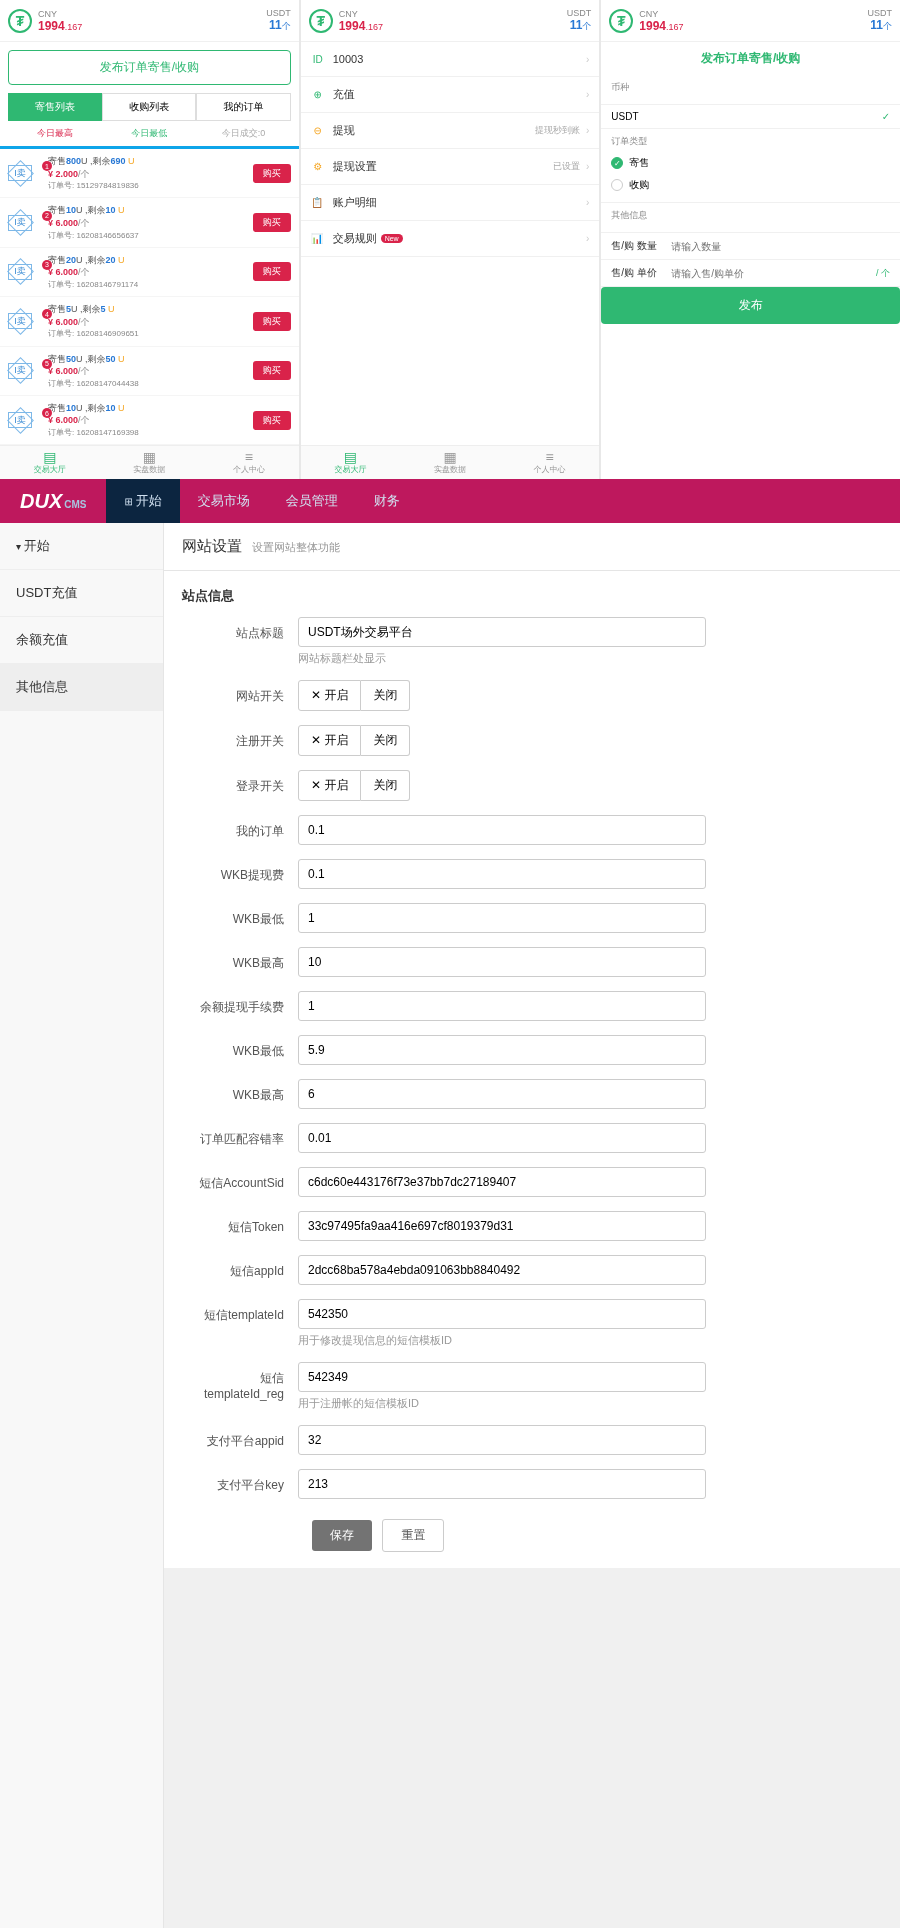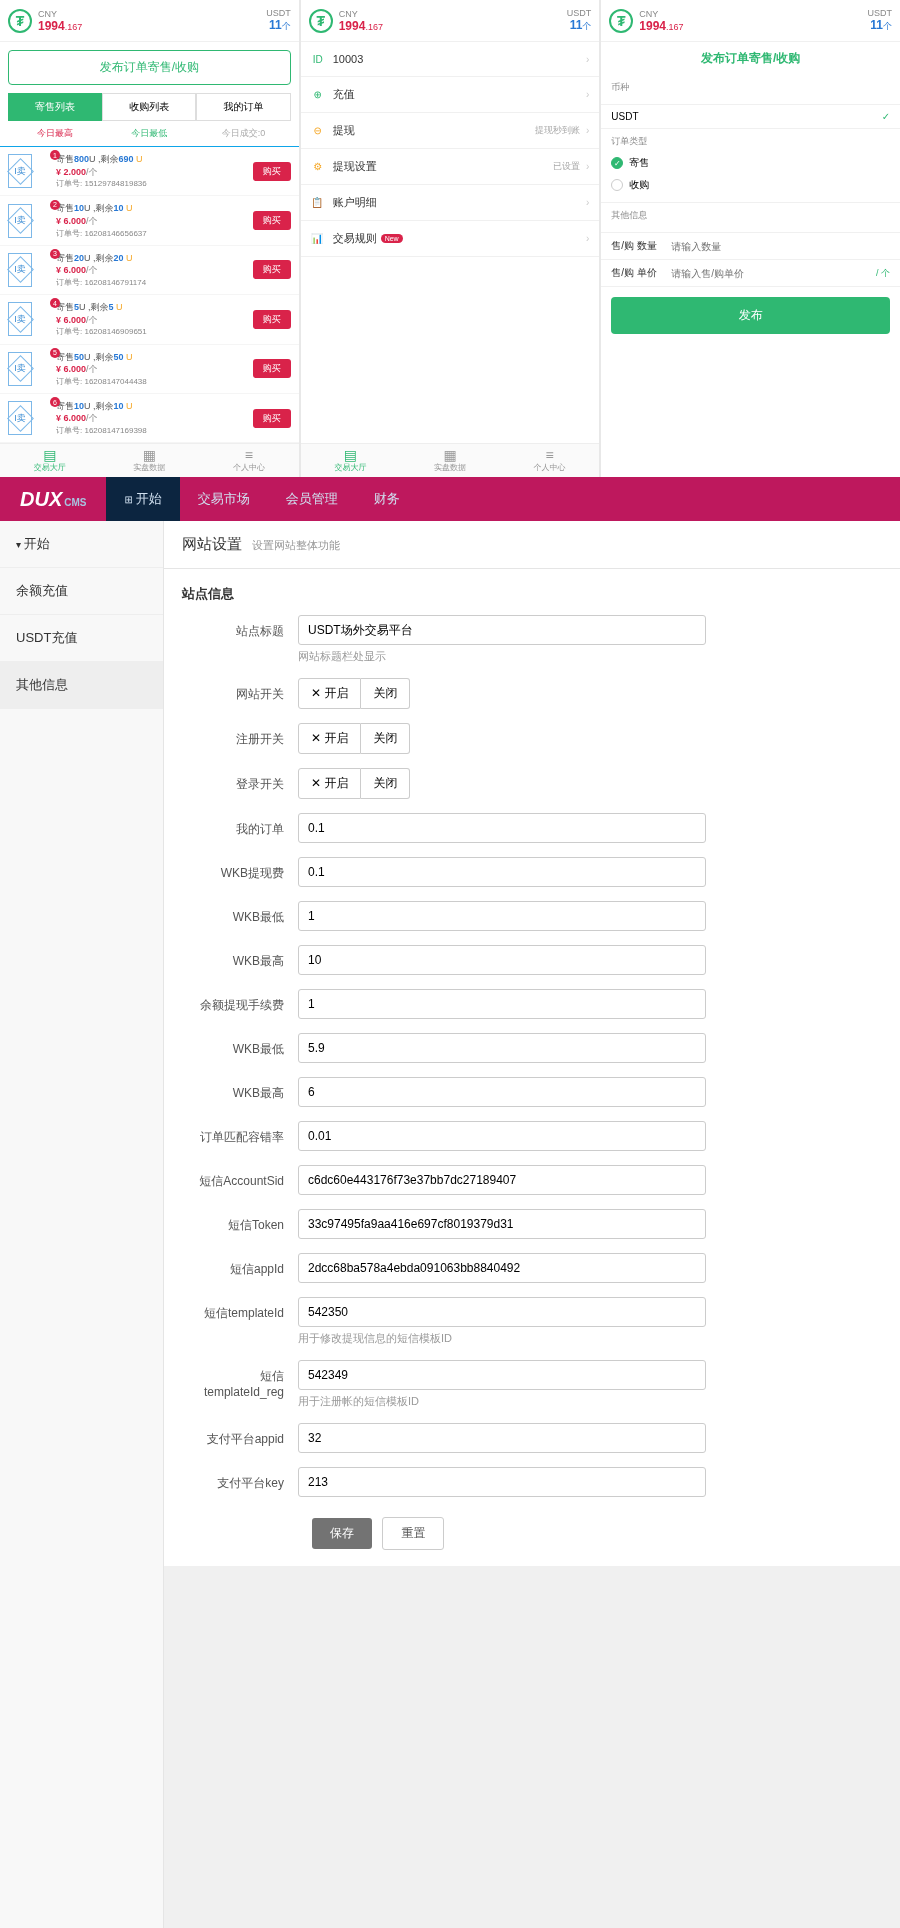--- a/index.html
+++ b/index.html
@@ -13,27 +13,27 @@
 .p-head .val{color:#d9234a;font-weight:bold;font-size:12px}
 .p-head .val .dec{font-size:9px;font-weight:normal}
 .p-head-right{text-align:right}
 .p-head-right .lbl{color:#888;font-size:9px}
 .p-head-right .num{color:#2878d4;font-weight:bold;font-size:12px}
 .p-head-right .num .unit{font-size:9px;font-weight:normal}
 .publish-btn{margin:8px;border:1px solid #2fb872;color:#2fb872;text-align:center;padding:8px;border-radius:4px;font-size:12px;cursor:pointer}
 .tabs3{display:flex;margin:0 8px;gap:0}
 .tabs3 .tab{flex:1;text-align:center;padding:6px;border:1px solid #ddd;font-size:10px;cursor:pointer}
 .tabs3 .tab.active{background:#2fb872;color:#fff;border-color:#2fb872}
-.stat-row{display:flex;padding:6px 8px;border-bottom:1px solid #0ea5e9}
+.stat-row{display:flex;padding:6px 8px;border-bottom:3px solid #0ea5e9}
 .stat-row>div{flex:1;text-align:center;font-size:9px}
 .stat-row .hi{color:#d9234a}
 .stat-row .lo{color:#2fb872}
 .stat-row .vol{color:#aaa}
 .order{display:flex;align-items:center;padding:6px 8px;border-bottom:1px solid #f5f5f5;position:relative}
-.hex{width:24px;height:34px;display:flex;align-items:center;justify-content:center;border:1px solid #7db8e8;color:#3a8cd4;font-size:9px;margin-right:24px;background:#fff;transform:rotate(0);position:relative}
+.hex{width:24px;height:16px;display:flex;align-items:center;justify-content:center;border:1px solid #7db8e8;color:#3a8cd4;font-size:9px;margin-right:16px;background:#fff;transform:rotate(0);position:relative}
 .hex::before{content:'';position:absolute;width:17px;height:17px;border:1px solid #7db8e8;transform:rotate(45deg);z-index:-1}
 .badge-num{position:absolute;top:-4px;right:-4px;background:#d9234a;color:#fff;width:10px;height:10px;border-radius:50%;font-size:7px;display:flex;align-items:center;justify-content:center}
 .order-info{flex:1;font-size:9px;line-height:1.4}
 .order-info .line1{color:#555}
 .order-info .amt{color:#2878d4;font-weight:bold}
 .order-info .rem{color:#2878d4;font-weight:bold}
 .order-info .u{color:#f5a623}
 .order-info .price{color:#d9234a;font-weight:bold}
 .order-info .ordno{color:#888;font-size:8px}
 .buy-btn{background:#d9234a;color:#fff;padding:3px 10px;border-radius:3px;font-size:9px;cursor:pointer}
@@ -49,21 +49,21 @@
 .form-row{padding:6px 10px;border-bottom:1px solid #f0f0f0;font-size:10px}
 .form-row .label{color:#888;font-size:9px;margin-bottom:4px}
 .form-row.inline{display:flex;align-items:center}
 .form-row.inline .lbl{color:#333;width:60px;font-size:10px}
 .form-row.inline input{border:none;flex:1;font-size:10px;outline:none}
 .form-row.inline .unit{color:#2fb872;font-size:9px}
 .radio-row{display:flex;align-items:center;padding:4px 0}
 .radio{width:12px;height:12px;border-radius:50%;border:1px solid #ccc;margin-right:6px;display:flex;align-items:center;justify-content:center}
 .radio.checked{background:#2fb872;border-color:#2fb872;color:#fff;font-size:8px}
 .check-mark{color:#2fb872;float:right}
-.submit-btn{background:#2fb872;color:#fff;text-align:center;margin:10px;padding:10px;border-radius:4px;font-size:12px;cursor:pointer}
+.submit-btn{background:#2fb872;color:#fff;text-align:center;padding:10px;border-radius:4px;font-size:12px;cursor:pointer}
 .btm-nav{display:flex;border-top:1px solid #eee;background:#fafafa}
 .btm-nav .bn{flex:1;text-align:center;padding:4px;font-size:8px;color:#999}
 .btm-nav .bn .bn-ic{font-size:14px;line-height:1}
 .btm-nav .bn.active{color:#2fb872}
 .admin{display:flex;flex-direction:column}
 .admin-top{background:#be185d;display:flex;align-items:center;height:44px}
 .logo{color:#fff;font-size:20px;font-weight:bold;font-style:italic;padding:0 20px}
 .logo .cms{color:#a8c4e0;font-size:10px;font-style:normal;margin-left:2px}
 .top-nav{display:flex}
 .top-nav .tn{color:#d0e0f0;padding:0 18px;line-height:44px;font-size:13px;cursor:pointer}
@@ -338,22 +338,22 @@
     <div class="top-nav" id="top-nav">
         <div class="tn active"><span class="win-ic">⊞</span>开始</div>
         <div class="tn ">交易市场</div>
         <div class="tn ">会员管理</div>
         <div class="tn ">财务</div>
       </div>
   </div>
   <div class="admin-body">
     <div class="sidebar" id="sidebar">
         <div class="sb-item head ">开始</div>
+        <div class="sb-item  ">USDT充值</div>
         <div class="sb-item  ">余额充值</div>
-        <div class="sb-item  ">USDT充值</div>
         <div class="sb-item  active">其他信息</div>
       </div>
     <div class="main">
       <div class="page-title">
         <span>网站设置</span><span class="sub">设置网站整体功能</span>
       </div>
       <div class="section">
         <div class="sec-title">站点信息</div>
         <div id="fields">
             <div class="f-row">

